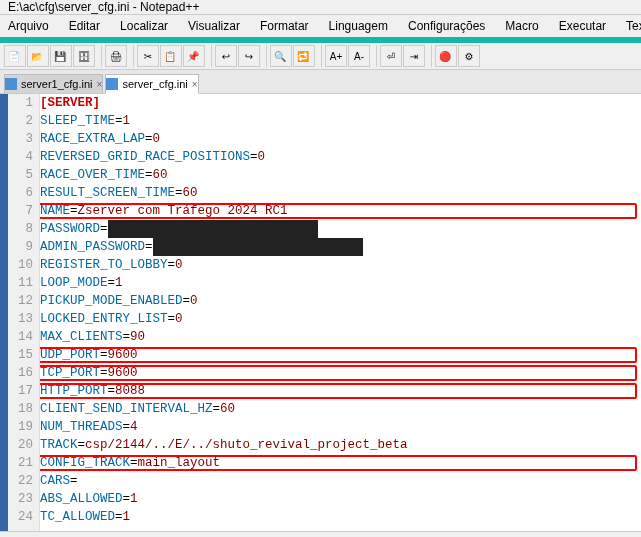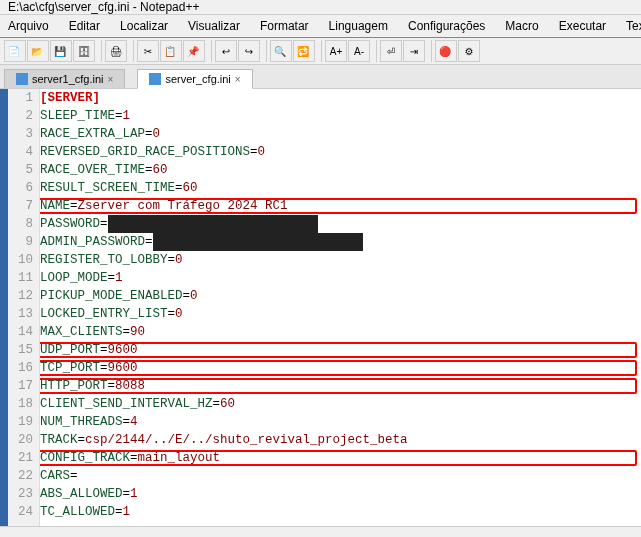--- a/index.html
+++ b/index.html
@@ -22,21 +22,21 @@
     }
 
     
     .menu-bar {
       background: #f0f0f0;
       padding: 2px 4px;
       display: flex;
       gap: 12px;
       font-size: 12px;
       font-family: Arial, sans-serif;
-      border-bottom: 1px solid #14b8a6;
+      border-bottom: 6px solid #14b8a6;
     }
     .menu-item {
       cursor: pointer;
       padding: 2px 4px;
     }
 
     
     .toolbar {
       background: #f0f0f0;
       padding: 2px 4px;
@@ -68,26 +68,26 @@
     .tab-bar {
       background: #e8e8e8;
       display: flex;
       padding-top: 4px;
       padding-left: 4px;
       border-bottom: 1px solid #ccc;
       font-family: Arial, sans-serif;
       font-size: 11px;
     }
     .tab {
-      padding: 3px 11px;
+      padding: 3px 0;
       border: 1px solid #bbb;
       border-bottom: none;
       background: #d4d4d4;
       cursor: pointer;
-      margin-right: 12px;
+      margin-right: 2px;
       display: flex;
       align-items: center;
       gap: 4px;
     }
     .tab.active {
       background: white;
       border-bottom: 1px solid white;
       margin-bottom: -1px;
       z-index: 1;
     }
@@ -138,21 +138,21 @@
     .code-line {
       height: 18px;
       line-height: 18px;
       white-space: nowrap;
       position: relative;
     }
 
     
     .bracket { color: #cc0000; font-weight: bold; }
     .section { color: #cc0000; font-weight: bold; }
-    .key { color: #14532d; }
+    .key { color: #0369a1; }
     .equals { color: #000; }
     .value { color: #800000; }
     .redacted { background: #222; color: #222; display: inline-block; min-width: 120px; }
 
     
     .status-bar {
       background: #f0f0f0;
       border-top: 1px solid #ccc;
       padding: 1px 8px;
       font-family: Arial, sans-serif;

